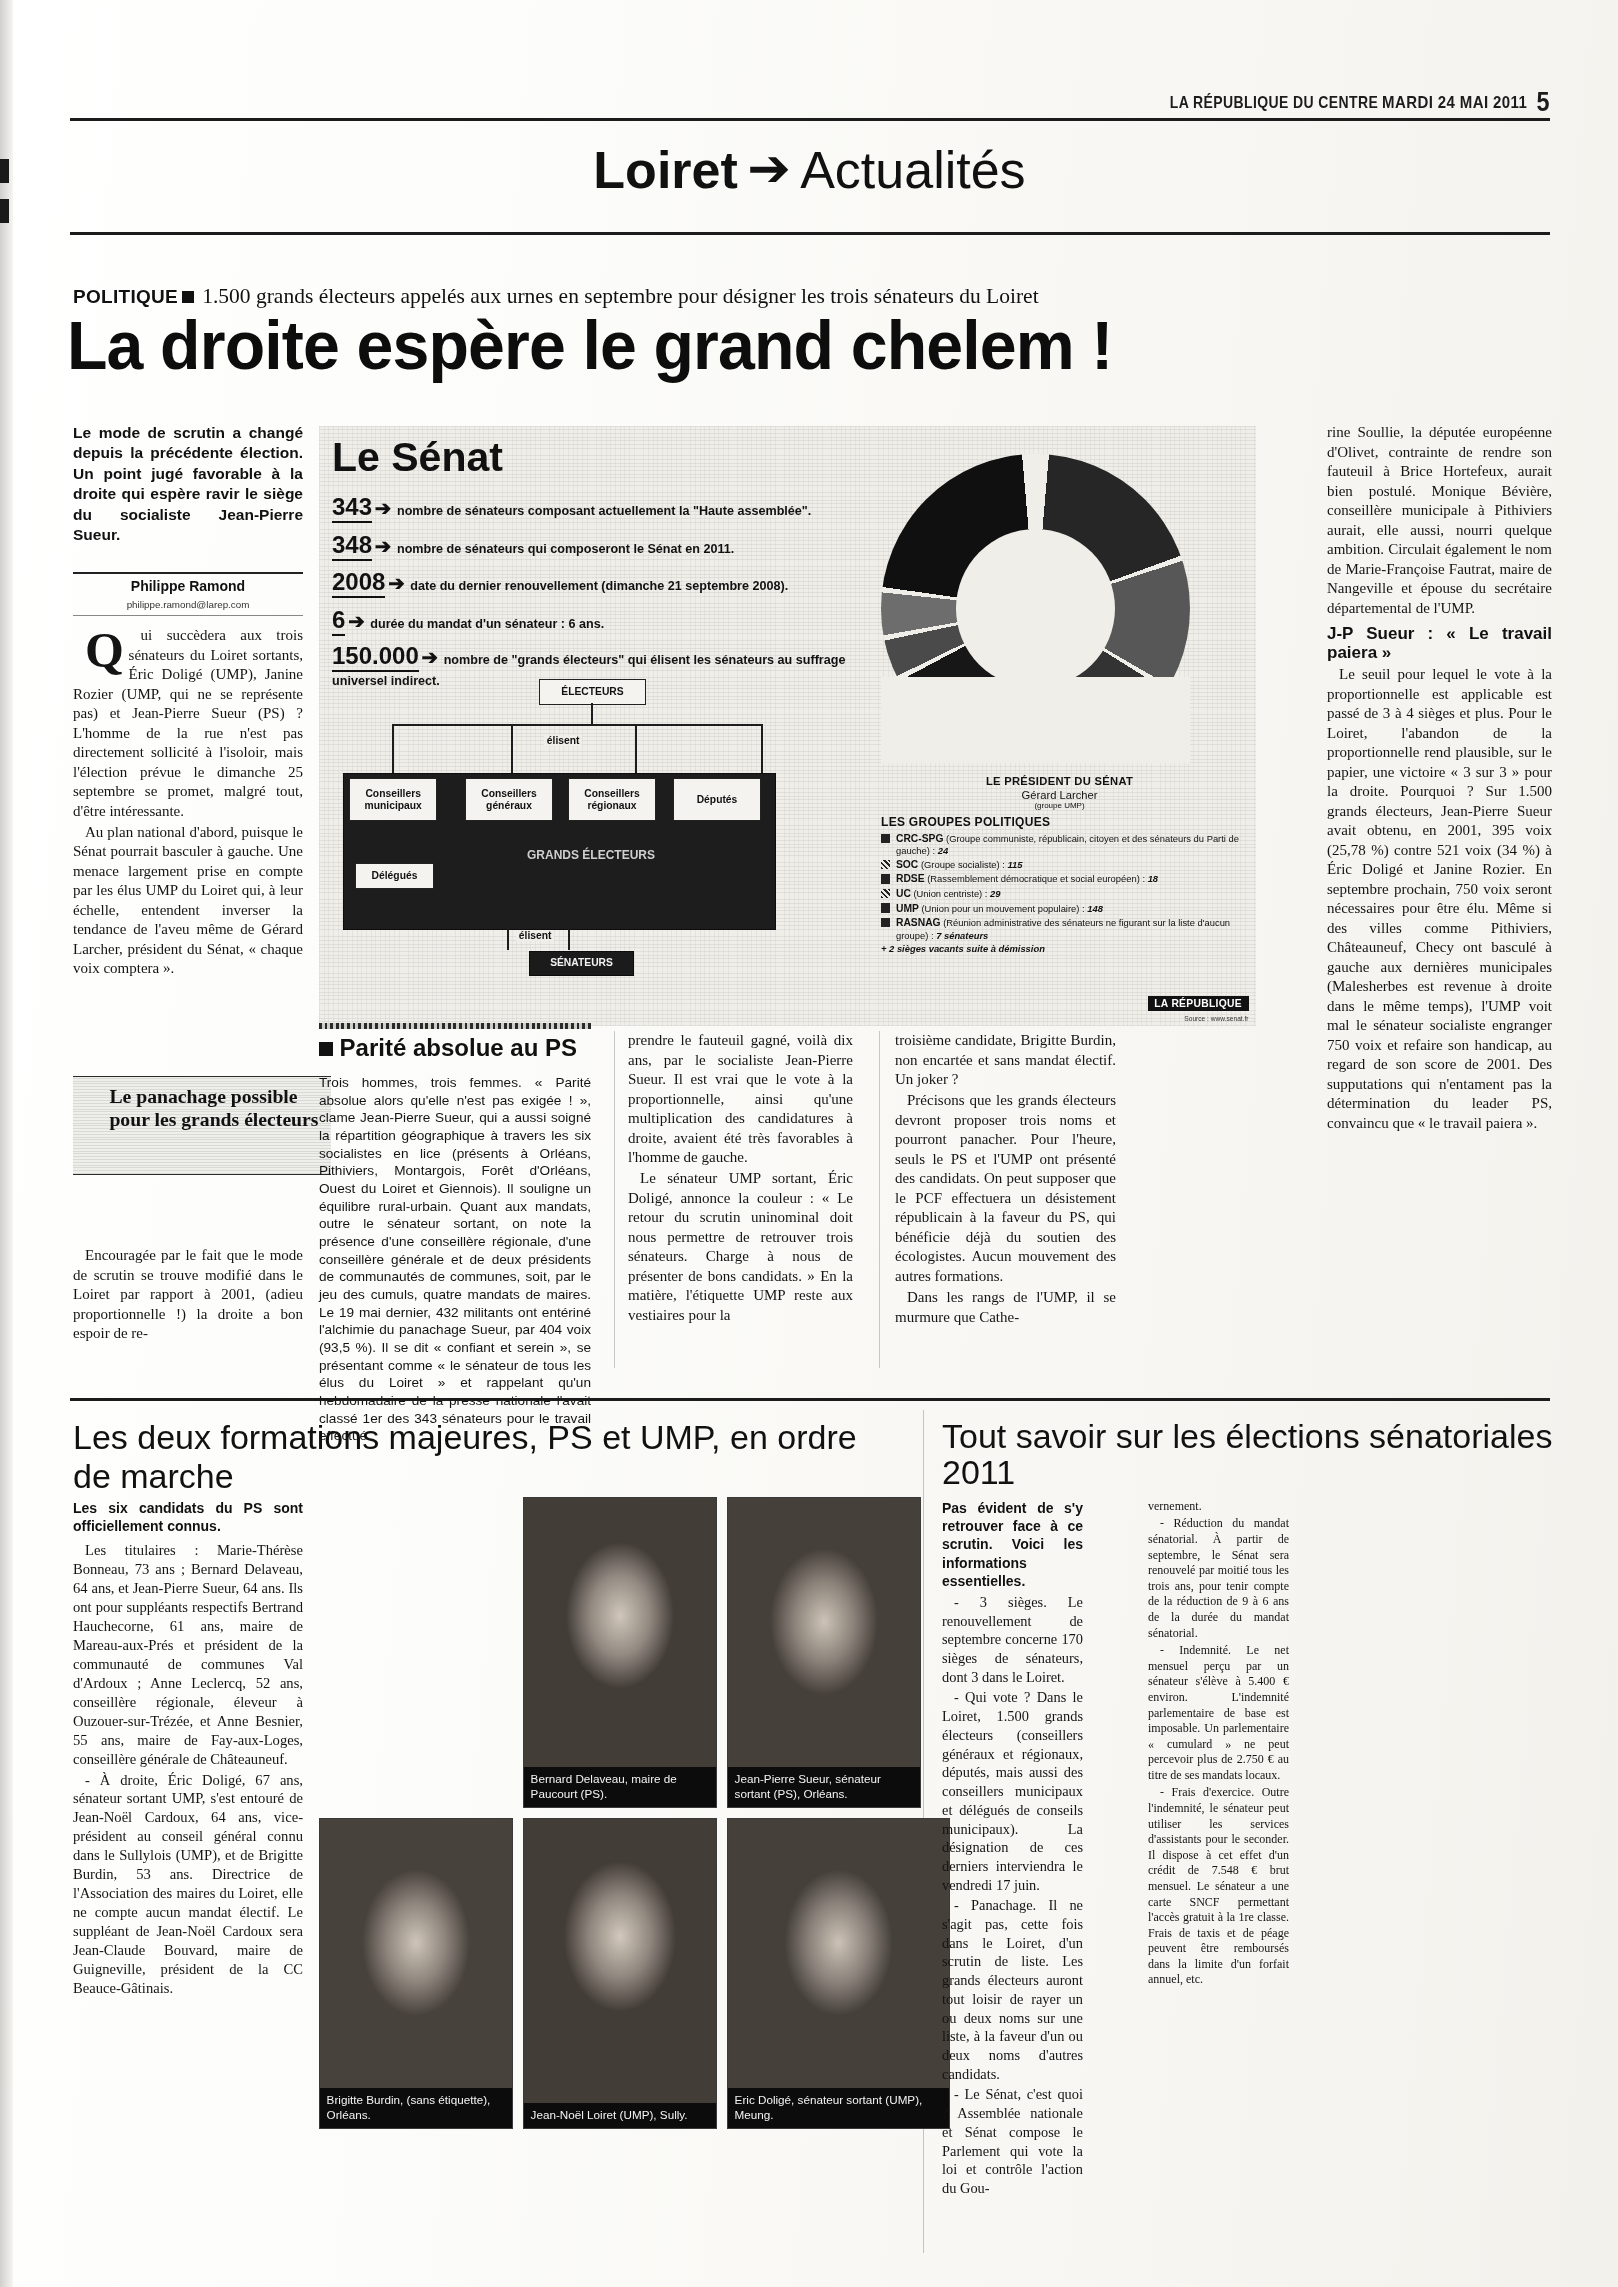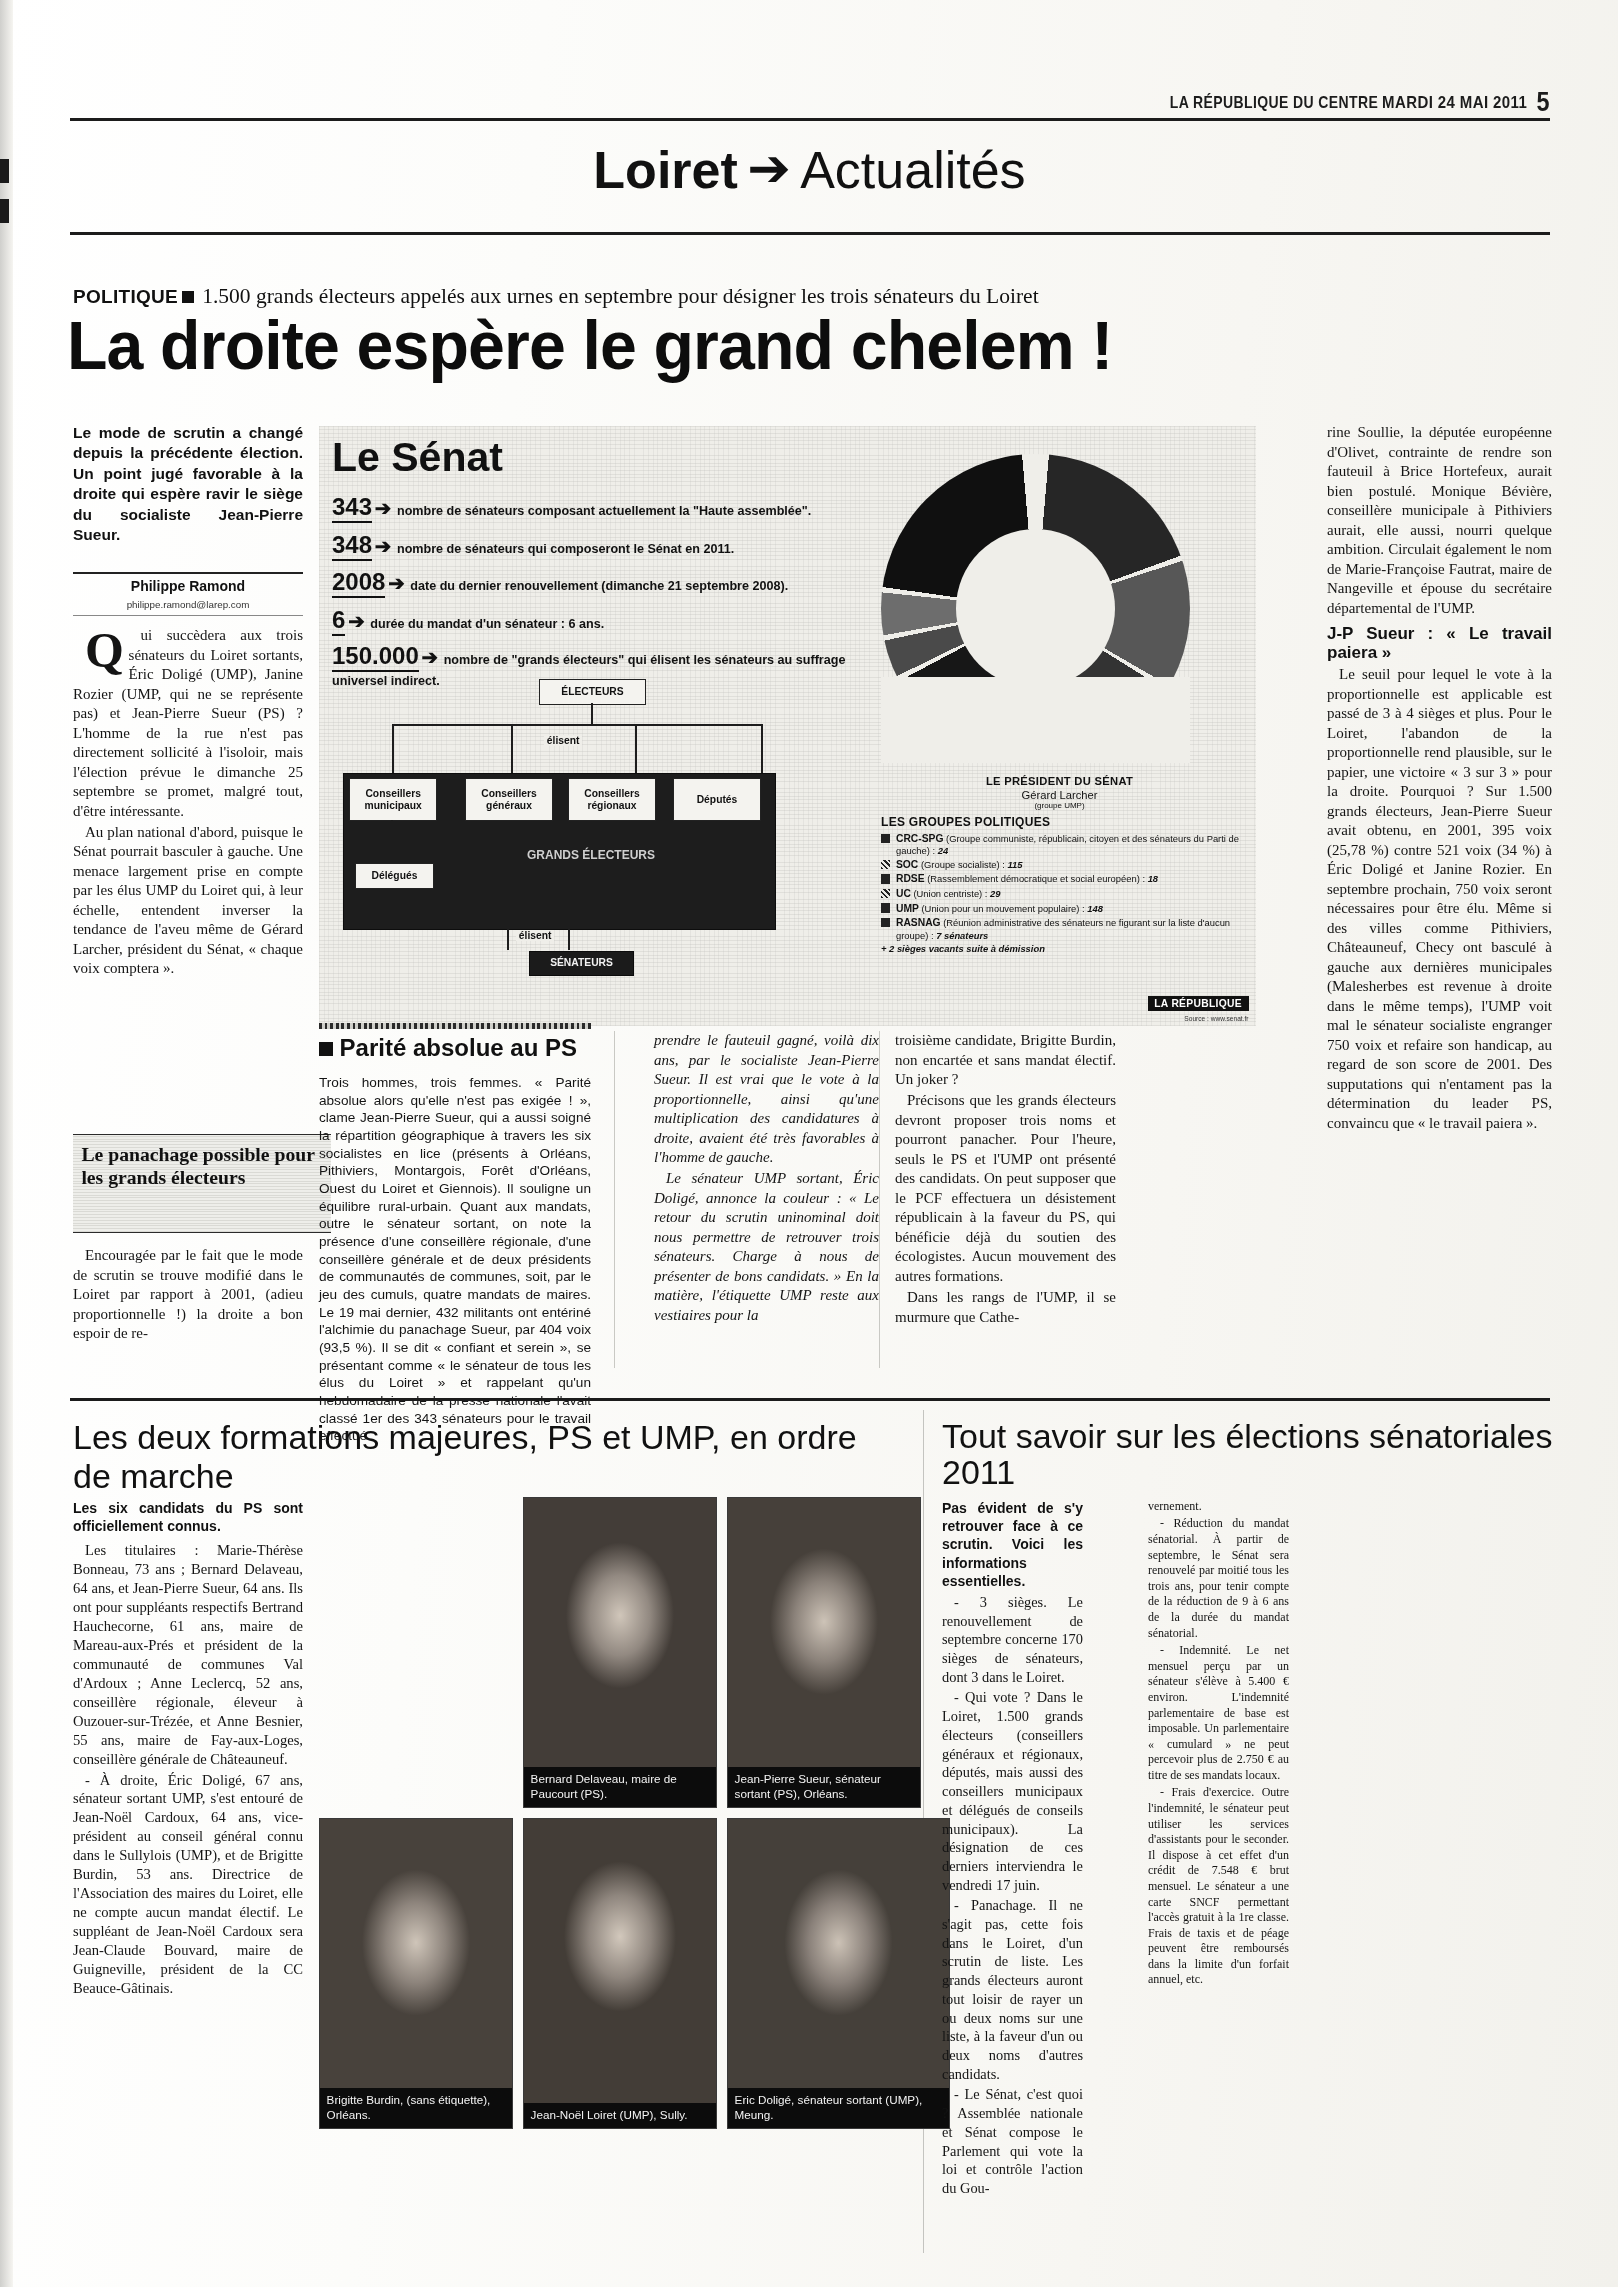--- a/index.html
+++ b/index.html
@@ -65,23 +65,23 @@
   .bymail{position:absolute;left:73px;top:599px;width:230px;text-align:center;
      font-family:"Liberation Sans",sans-serif;font-size:9.8px;color:#333;}
   .byrule2{position:absolute;left:73px;top:615px;width:230px;height:0.9px;background:#888;}
 
   .body-col{font-family:"Liberation Serif",serif;font-size:15px;line-height:1.3;
      text-align:justify;color:#141414;hyphens:auto;}
   .body-col p{margin:0 0 1.9px 0;text-indent:12px;}
   .dropcap::first-letter{float:left;font-size:50px;line-height:.82;font-weight:bold;
      padding:3.7px 4.7px 0 0;font-family:"Liberation Serif",serif;}
 
-  .quotebox{position:absolute;left:73px;top:1134px;width:258px;height:97px;
+  .quotebox{position:absolute;left:73px;top:1076px;width:230px;height:97px;
      background:repeating-linear-gradient(0deg,#dadad5 0px,#dadad5 0.9px,#eeeeea 0.9px,#eeeeea 2.8px);
-     border-top:1.9px solid #2b2b2b;border-bottom:1.9px solid #2b2b2b;}
+     border-top:1.9px solid #2b2b2b;border-bottom:1.9px solid #2b2b2b;padding-left:28px;}
   .quotebox .qt{font-family:"Liberation Serif",serif;font-weight:bold;font-size:19.7px;
      line-height:1.18;color:#111;padding:7.5px 8.4px 0 8.4px;}
 
   
   .info{position:absolute;left:319px;top:426px;width:937px;height:600px;
      background:#efeee9;overflow:hidden;}
   .info-noise{position:absolute;inset:0;opacity:.5;
      background-image:
        repeating-linear-gradient(0deg,rgba(120,120,120,.25) 0 0.9px,transparent 0.9px 3.7px),
        repeating-linear-gradient(90deg,rgba(120,120,120,.18) 0 0.9px,transparent 0.9px 4.7px);}
@@ -333,21 +333,21 @@
     <div class="parite-rule"></div>
     <div class="parite-h">
       <span class="bsq"></span><span>Parité absolue au PS</span>
     </div>
     <div class="col body-col" style="left:319px;top:1074px;width:272px;font-family:'Liberation Sans',sans-serif;font-size:13.6px;line-height:1.3;">
       <p style="text-indent:0;">Trois hommes, trois femmes. « Parité absolue alors qu'elle n'est pas exigée ! », clame Jean-Pierre Sueur, qui a aussi soigné la répartition géographique à travers les six socialistes en lice (présents à Orléans, Pithiviers, Montargois, Forêt d'Orléans, Ouest du Loiret et Giennois). Il souligne un équilibre rural-urbain. Quant aux mandats, outre le sénateur sortant, on note la présence d'une conseillère régionale, d'une conseillère générale et de deux présidents de communautés de communes, soit, par le jeu des cumuls, quatre mandats de maires. Le 19 mai dernier, 432 militants ont entériné l'alchimie du panachage Sueur, par 404 voix (93,5 %). Il se dit « confiant et serein », se présentant comme « le sénateur de tous les élus du Loiret » et rappelant qu'un hebdomadaire de la presse nationale l'avait classé 1er des 343 sénateurs pour le travail effectué.</p>
     </div>
 
     <div class="colrule" style="left:614px;top:1031px;height:337px;"></div>
 
-    <div class="col body-col" style="left:654px;top:1031px;width:225px;font-style:italic;">
+    <div class="col body-col" style="left:628px;top:1031px;width:225px;">
       <p style="text-indent:0;">prendre le fauteuil gagné, voilà dix ans, par le socialiste Jean-Pierre Sueur. Il est vrai que le vote à la proportionnelle, ainsi qu'une multiplication des candidatures à droite, avaient été très favorables à l'homme de gauche.</p>
       <p>Le sénateur UMP sortant, Éric Doligé, annonce la couleur : « Le retour du scrutin uninominal doit nous permettre de retrouver trois sénateurs. Charge à nous de présenter de bons candidats. » En la matière, l'étiquette UMP reste aux vestiaires pour la</p>
     </div>
     <div class="colrule" style="left:879px;top:1031px;height:337px;"></div>
 
     <div class="col body-col" style="left:895px;top:1031px;width:221px;">
       <p style="text-indent:0;">troisième candidate, Brigitte Burdin, non encartée et sans mandat électif. Un joker ?</p>
       <p>Précisons que les grands électeurs devront proposer trois noms et pourront panacher. Pour l'heure, seuls le PS et l'UMP ont présenté des candidats. On peut supposer que le PCF effectuera un désistement républicain à la faveur du PS, qui bénéficie déjà du soutien des écologistes. Aucun mouvement des autres formations.</p>
       <p>Dans les rangs de l'UMP, il se murmure que Cathe-</p>
     </div>

